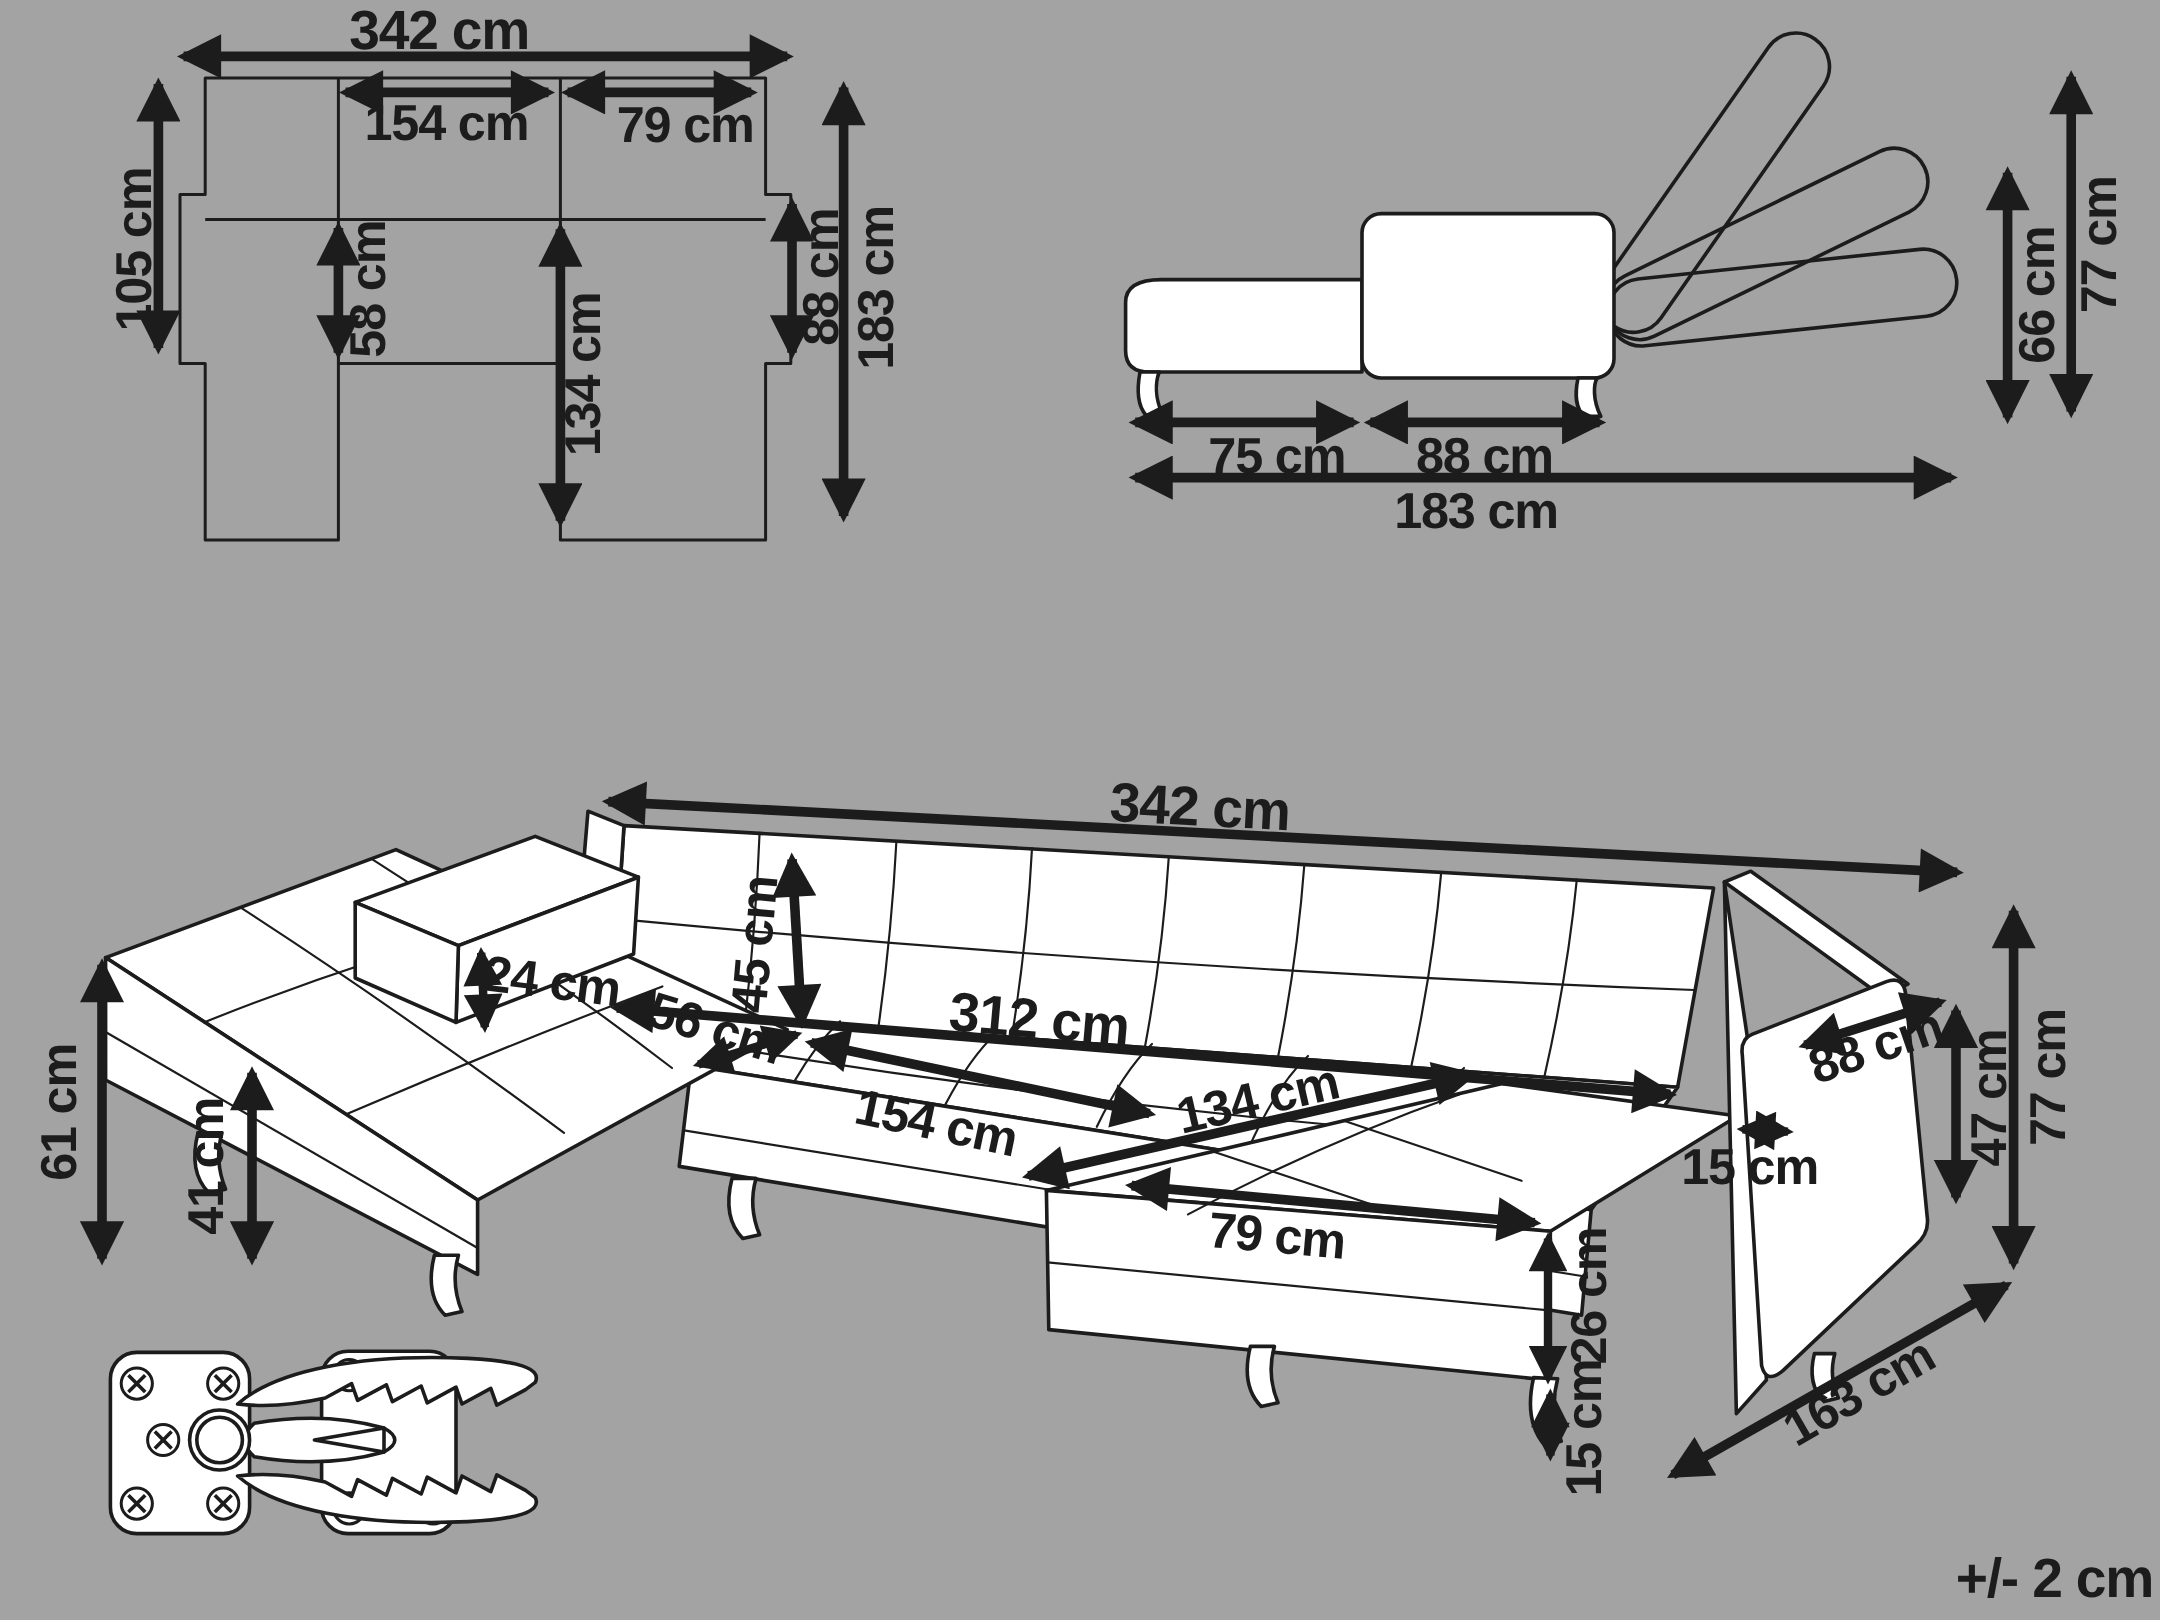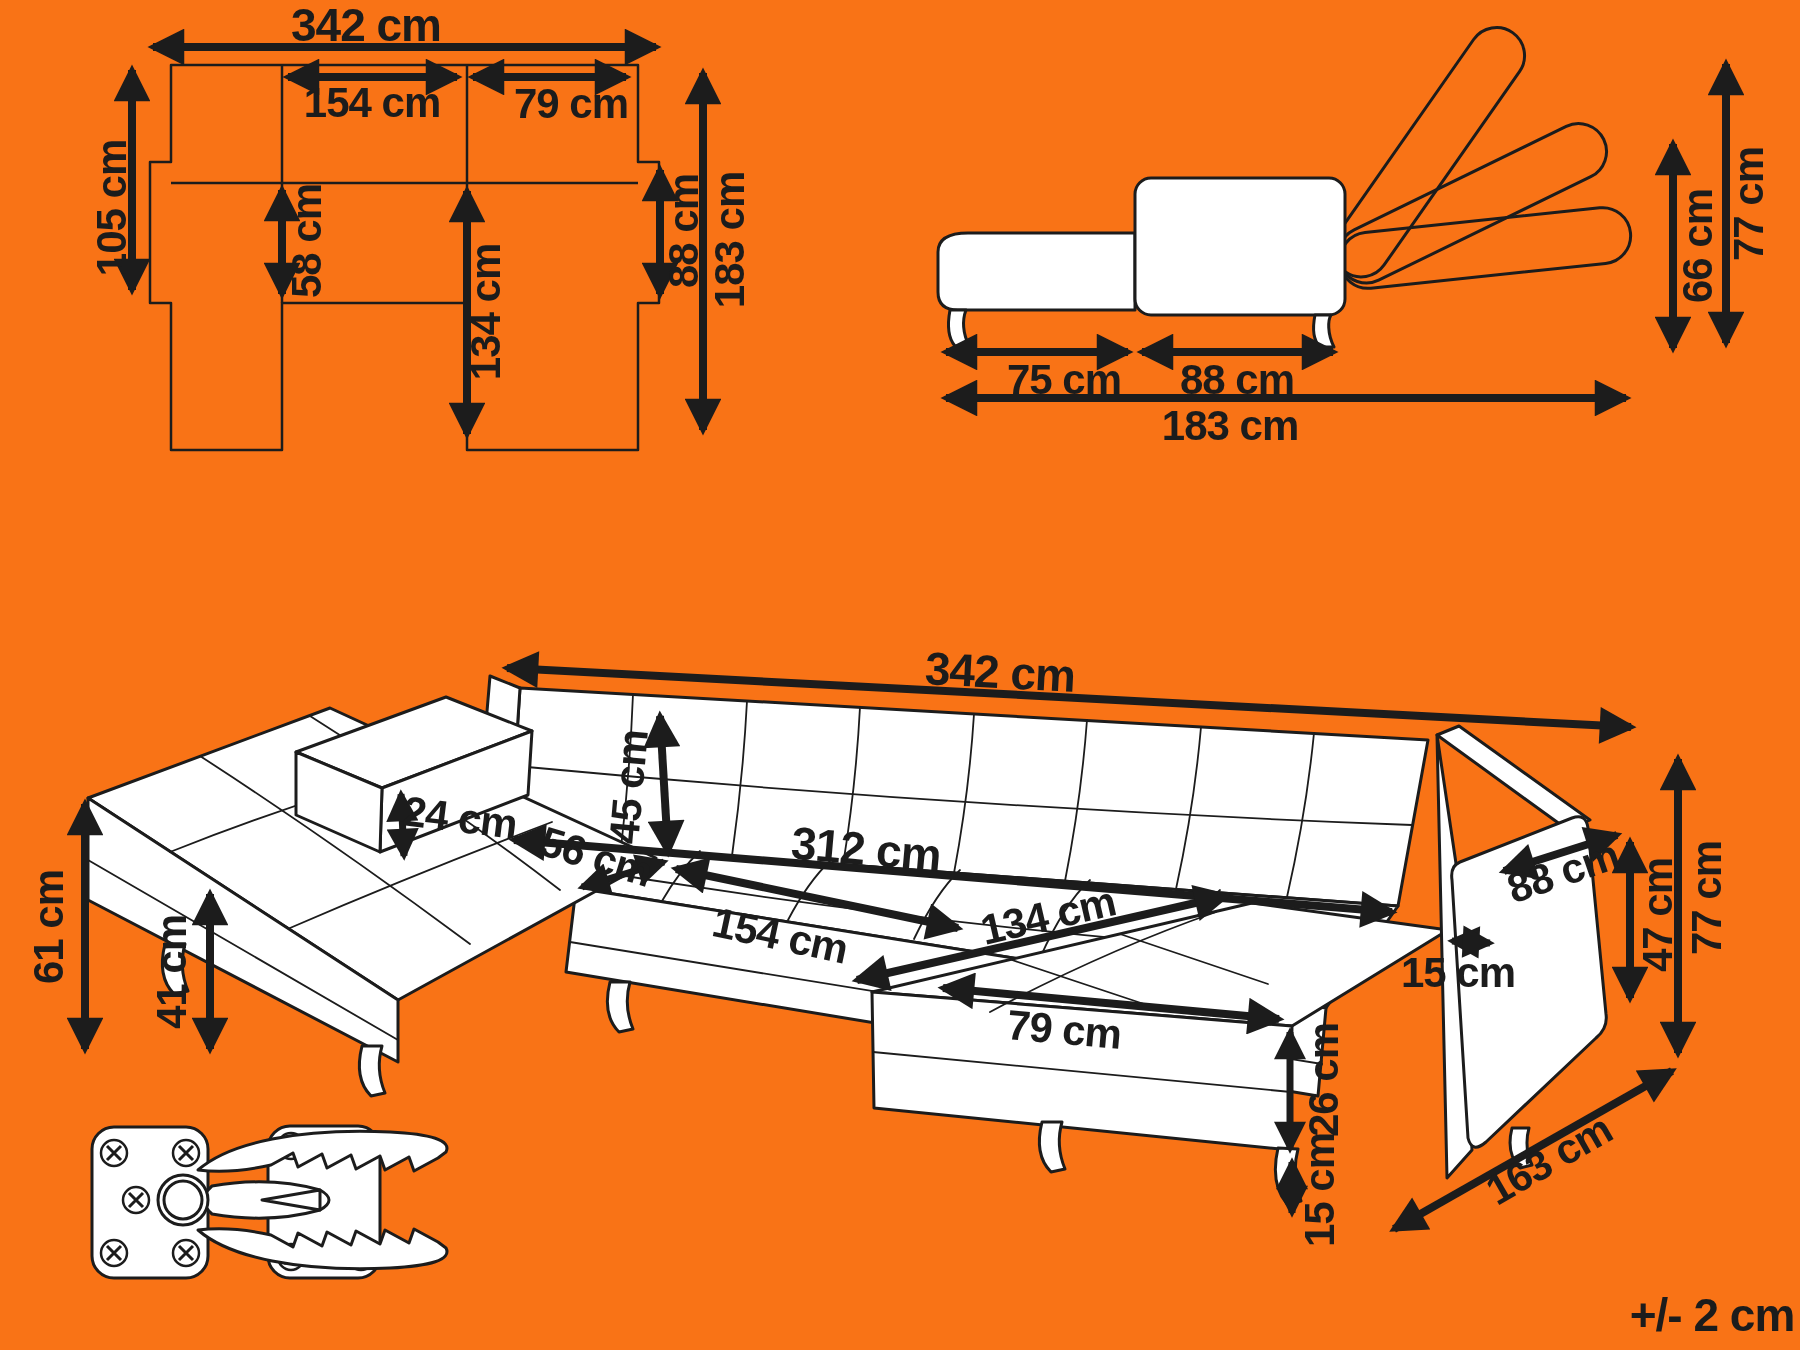--- a/index.html
+++ b/index.html
@@ -1,16 +1,16 @@
 <!DOCTYPE html>
 <html><head>
 <meta charset="utf-8">
 <style>
   html,body{margin:0;padding:0;background:#ffffff;}
-  #stage{position:relative;width:1800px;height:1350px;background:#f97316;overflow:hidden;
+  #stage{position:relative;width:1800px;height:1350px;background:#a3a3a3;overflow:hidden;
          font-family:"Liberation Sans",sans-serif;}
   #art{position:absolute;left:0;top:0;}
   .dim{position:absolute;white-space:nowrap;color:#1c1c1c;font-weight:bold;
        font-size:42px;letter-spacing:-1px;transform:translate(-50%,-50%) rotate(var(--r,0deg));}
   .dim-lg{font-size:46px;}
   .dim-xl{font-size:46px;}
   svg *{vector-effect:none;}
 </style>
 </head>
 <body>

